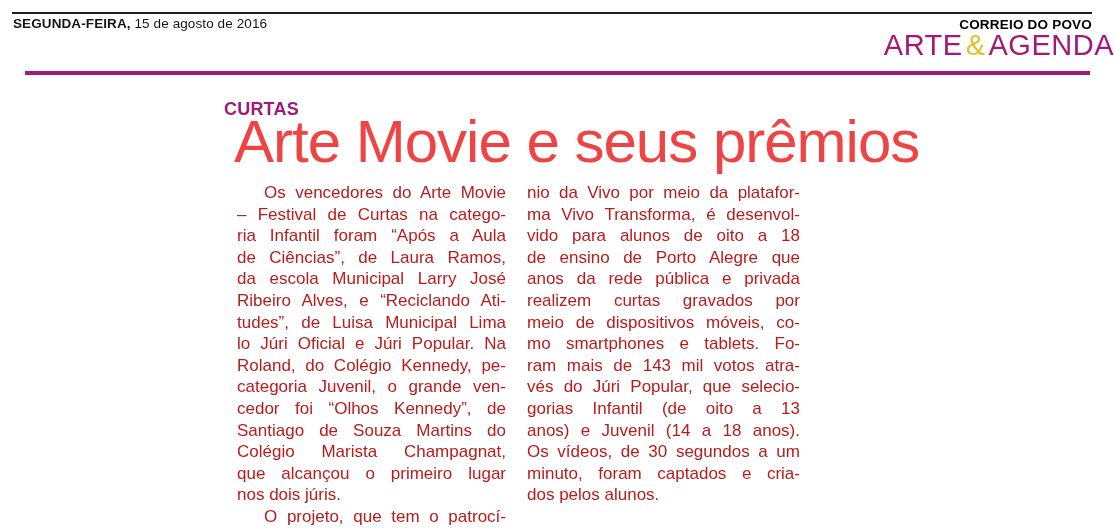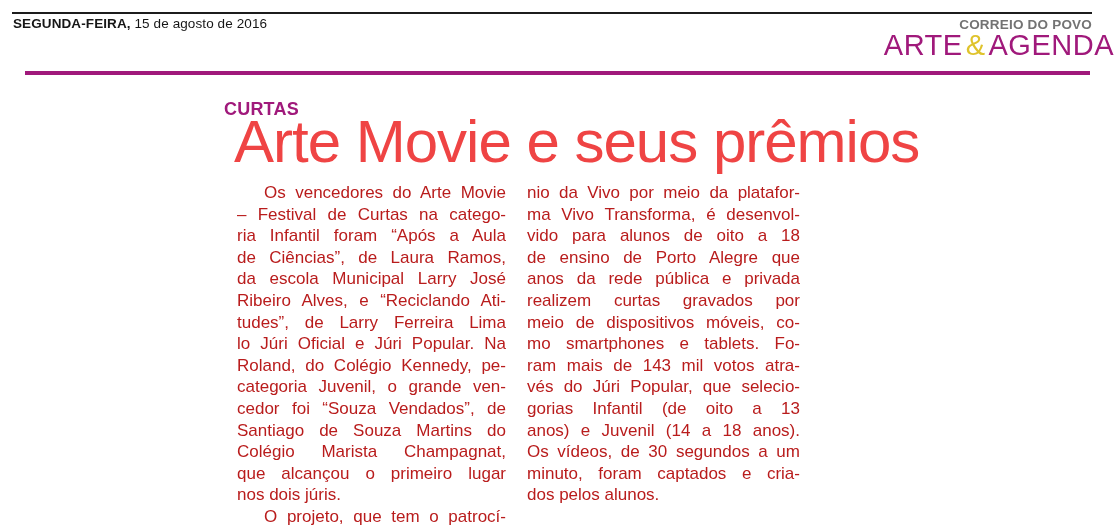--- a/index.html
+++ b/index.html
@@ -25,21 +25,21 @@
     color: #161616;
     letter-spacing: 0.1px;
     white-space: nowrap;
   }
   .dateline .bold { font-weight: bold; }
   .paper-name {
     position: absolute;
     right: 22px; top: 17px;
     font-size: 13.5px;
     font-weight: bold;
-    color: #737373;
+    color: #000000;
     letter-spacing: 0.2px;
     white-space: nowrap;
   }
   .section-title {
     position: absolute;
     left: 0; right: 0; top: 29px;
     text-align: right;
     font-size: 29px;
     font-weight: 400;
     letter-spacing: 0.5px;
@@ -114,25 +114,25 @@
 
   <h1 class="headline">Arte Movie e seus prêmios</h1>
 
   <div class="bodycol col-left">
       <div class="bodyline indent">Os vencedores do Arte Movie</div>
       <div class="bodyline">– Festival de Curtas na catego-</div>
       <div class="bodyline">ria Infantil foram “Após a Aula</div>
       <div class="bodyline">de Ciências”, de Laura Ramos,</div>
       <div class="bodyline">da escola Municipal Larry José</div>
       <div class="bodyline">Ribeiro Alves, e “Reciclando Ati-</div>
-      <div class="bodyline">tudes”, de Larry Ferreira Lima</div>
+      <div class="bodyline">tudes”, de Luisa Municipal Lima</div>
       <div class="bodyline">lo Júri Oficial e Júri Popular. Na</div>
       <div class="bodyline">Roland, do Colégio Kennedy, pe-</div>
       <div class="bodyline">categoria Juvenil, o grande ven-</div>
-      <div class="bodyline">cedor foi “Souza Vendados”, de</div>
+      <div class="bodyline">cedor foi “Olhos Kennedy”, de</div>
       <div class="bodyline">Santiago de Souza Martins do</div>
       <div class="bodyline">Colégio Marista Champagnat,</div>
       <div class="bodyline">que alcançou o primeiro lugar</div>
       <div class="bodyline end">nos dois júris.</div>
       <div class="bodyline indent">O projeto, que tem o patrocí-</div>
     </div>
 
   <div class="bodycol col-right">
       <div class="bodyline">nio da Vivo por meio da platafor-</div>
       <div class="bodyline">ma Vivo Transforma, é desenvol-</div>

